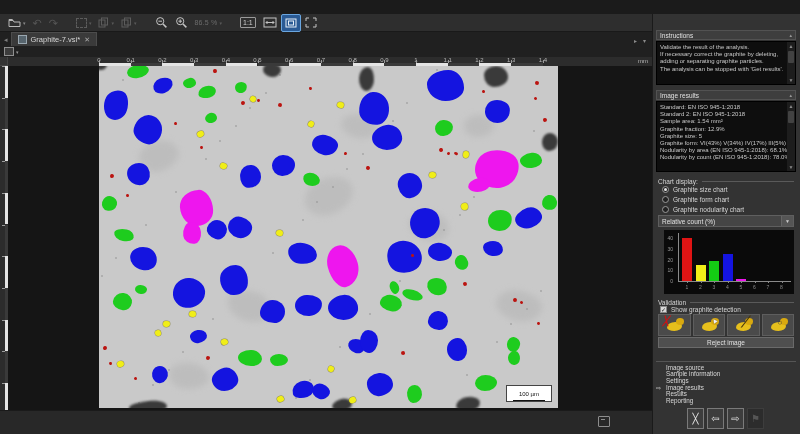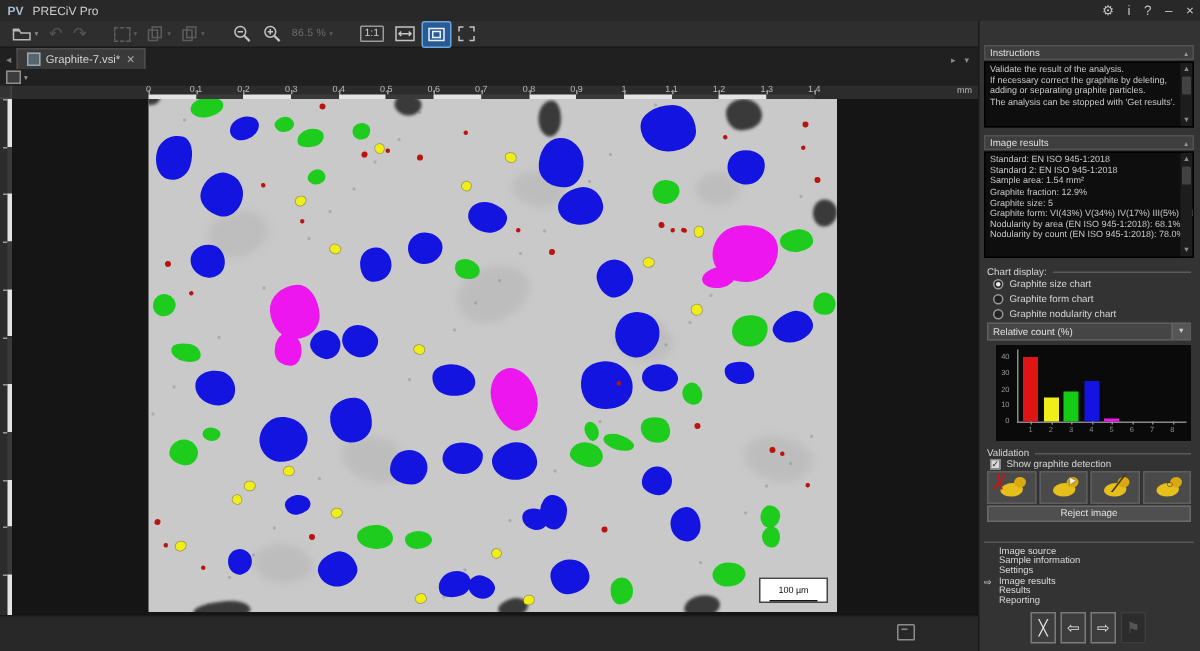--- a/index.html
+++ b/index.html
@@ -135,31 +135,20 @@
   #navbtns{left:687px;top:408px;width:110px;height:21px;display:flex;gap:3px;}
   .nbtn{width:17px;height:21px;background:#3d3d3d;border:1px solid #7a7a7a;box-sizing:border-box;
         display:flex;align-items:center;justify-content:center;font-size:10px;color:#e4e4e4;}
   .nbtn.disabled{background:#2c2c2c;border-color:#3d3d3d;color:#555;}
 </style>
 </head>
 <body>
 
 <div id="app">
 
-  <div id="titlebar" class="abs">
-    <span id="logo">PV</span>
-    <span id="apptitle">PRECiV Pro</span>
-    <div id="wincontrols">
-        <span>⚙</span>
-        <span>i</span>
-        <span>?</span>
-        <span>–</span>
-        <span>×</span>
-      </div>
-  </div>
 
   <div id="toolbar" class="abs">
     <span class="tbtn">
       <svg width="13" height="11">
           <path d="M1 3.5h4l1 1.5h6v4.5H1z" fill="none" stroke="#b8b8b8"></path>
           <path d="M1 3.5v-1h3.4l.8 1" fill="none" stroke="#b8b8b8"></path>
         </svg>
       <span class="chev">▾</span>
       </span>
     <span class="tbtn disabled">

